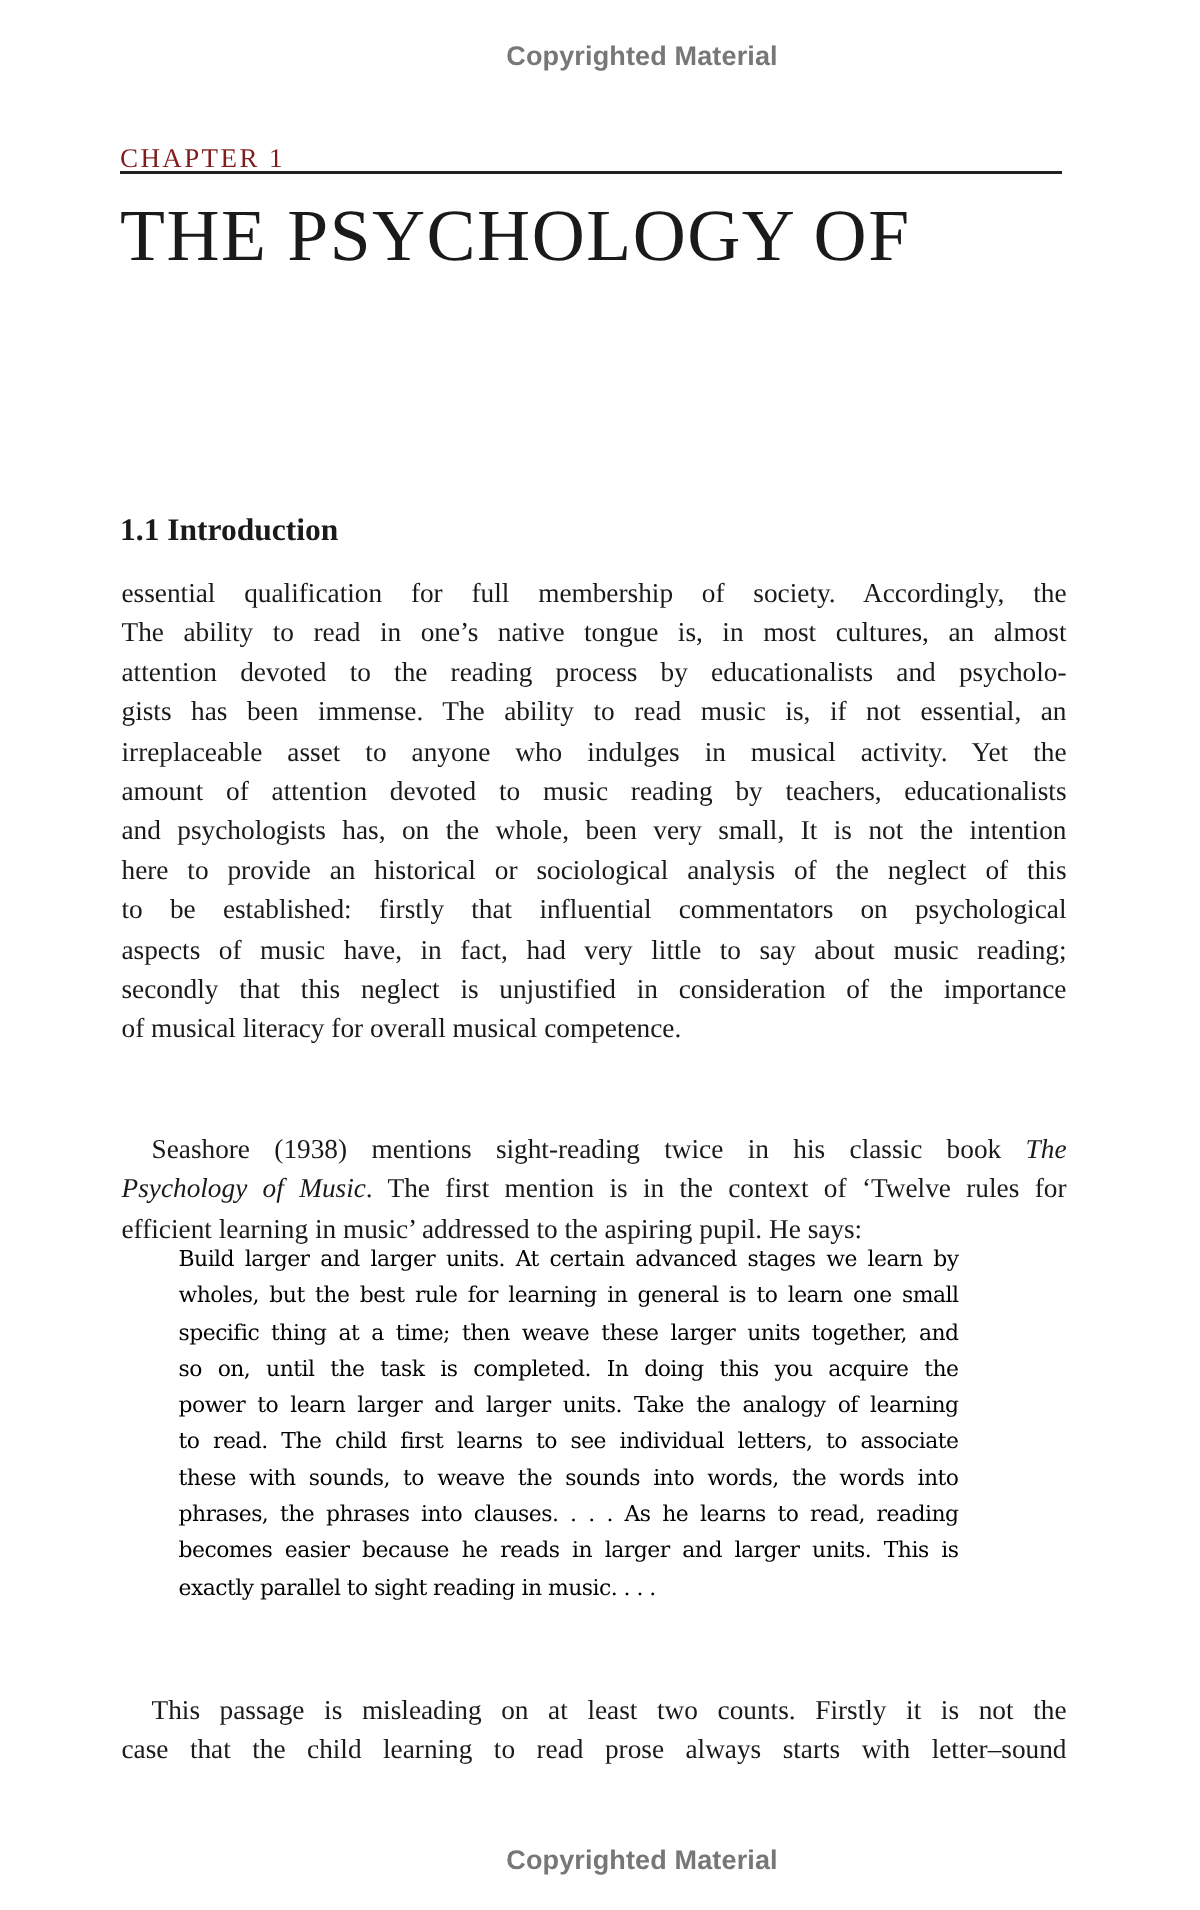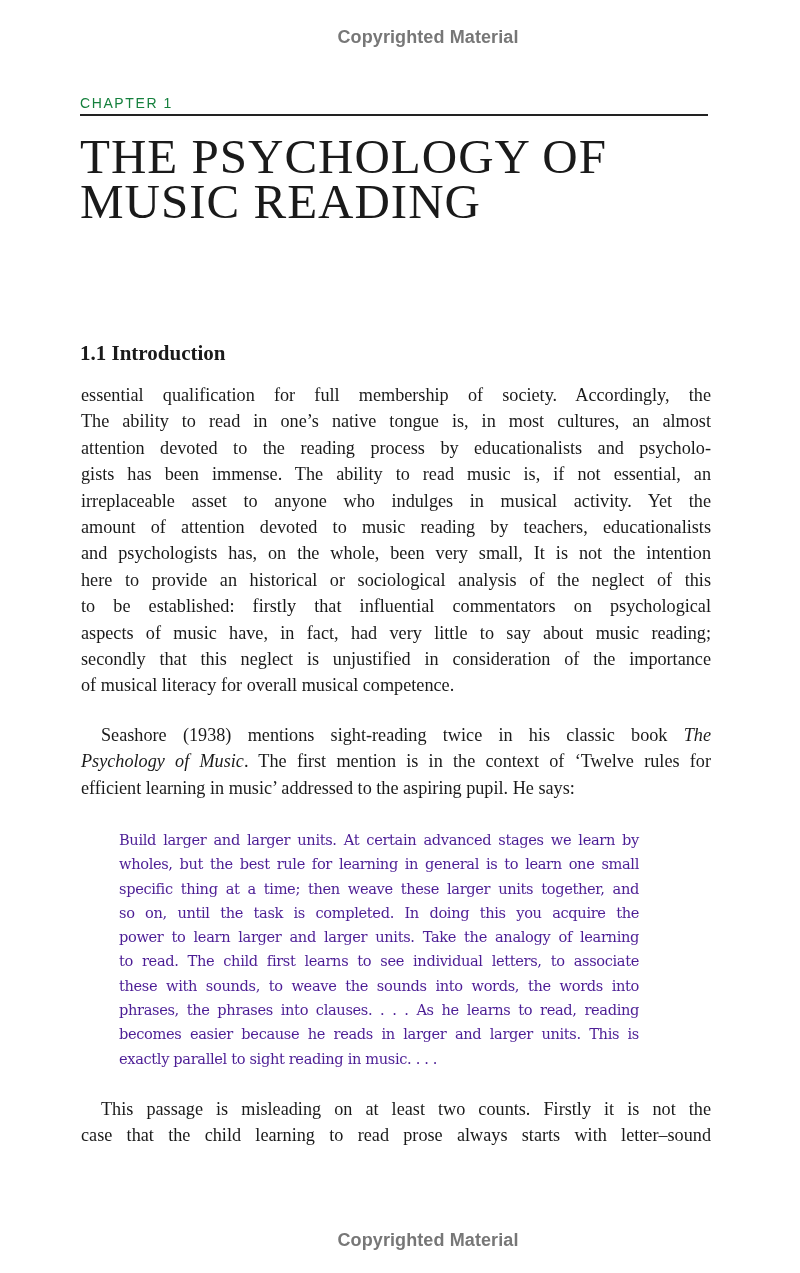--- a/index.html
+++ b/index.html
@@ -6,62 +6,61 @@
   body { width: 800px; height: 1273px; position: relative; overflow: hidden; color: #1a1a1a; }
   .watermark {
     position: absolute; left: 0; width: 800px; text-align: center;
     font-family: "Liberation Sans", sans-serif; font-size: 18px; color: #777777;
     font-weight: bold; letter-spacing: 0.1px; padding-left: 28px;
   }
   .wm-top { top: 27px; }
   .wm-bottom { top: 1230px; }
   .chapter-label {
     position: absolute; left: 80px; top: 95px;
-    font-family: Liberation Sans, sans-serif; font-size: 14px; letter-spacing: 1.6px; color: #15803d;
+    font-family: Liberation Serif, serif; font-size: 18px; letter-spacing: 1.6px; color: #7f1d1d;
   }
   .chapter-rule {
     position: absolute; left: 80px; top: 114px; width: 628px; height: 1.5px; background: #222;
   }
   .chapter-title {
     position: absolute; left: 80px; top: 134px; margin: 0;
     font-family: "Liberation Serif", serif; font-weight: normal; font-size: 49px;
     line-height: 45px; letter-spacing: 1px; color: #1a1a1a;
   }
   .section-heading {
     position: absolute; left: 80px; top: 341px; margin: 0;
     font-family: "Liberation Serif", serif; font-weight: bold; font-size: 21px; color: #1a1a1a;
   }
   .body-text {
     position: absolute; left: 81px; width: 630px;
     font-family: "Liberation Serif", serif; font-size: 18.2px; line-height: 26.4px; color: #1a1a1a;
   }
   .line { display: block; text-align: justify; text-align-last: justify; white-space: nowrap; height: 26.4px; }
   .line.last { text-align-last: left; }
-  .indent { padding-left: 20px; }
+  .indent { padding-left: 20px; margin-top: 31px; }
   .para1 { top: 382px; }
   .para2 { top: 722px; }
   .para3 { top: 1096px; }
   .quote {
     position: absolute; left: 119px; width: 520px; top: 828px;
-    font-family: "DejaVu Serif", serif; font-size: 14.6px; line-height: 24.3px; color: #4c1d95;
+    font-family: "DejaVu Serif", serif; font-size: 14.6px; line-height: 24.3px; color: #000000;
   }
   .quote .line { height: 24.3px; letter-spacing: -0.35px; }
   em { font-style: italic; }
 </style>
 </head>
 <body>
 
 <div class="watermark wm-top">Copyrighted Material</div>
 
 <div class="chapter-label">CHAPTER 1</div>
 <div class="chapter-rule"></div>
 
 <h1 class="chapter-title">
   <span style="display:block">THE PSYCHOLOGY OF</span>
-  <span style="display:block">MUSIC READING</span>
 </h1>
 
 <h2 class="section-heading">1.1  Introduction</h2>
 
 <div class="body-text para1">
   <span class="line">essential qualification for full membership of society. Accordingly, the</span>
   <span class="line">The ability to read in one’s native tongue is, in most cultures, an almost</span>
   <span class="line">attention devoted to the reading process by educationalists and psycholo-</span>
   <span class="line">gists has been immense. The ability to read music is, if not essential, an</span>
   <span class="line">irreplaceable asset to anyone who indulges in musical activity. Yet the</span>

